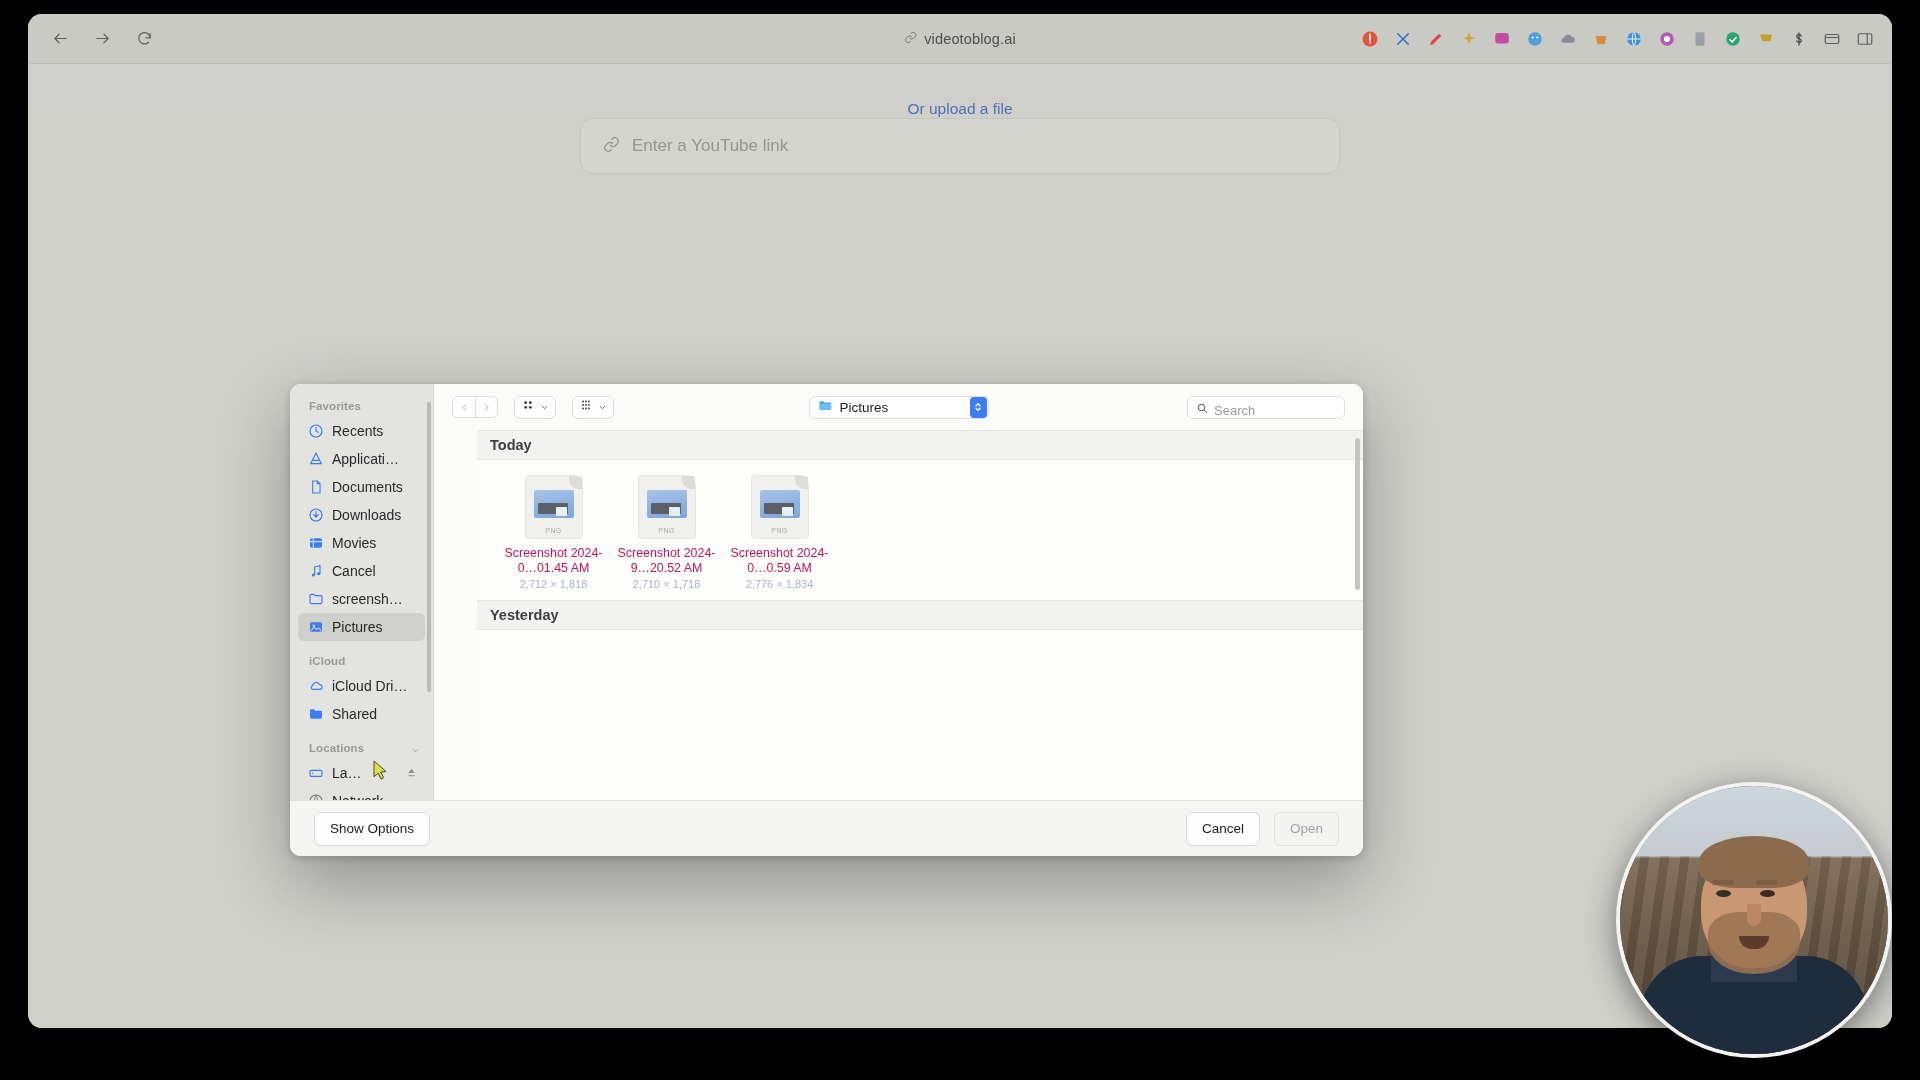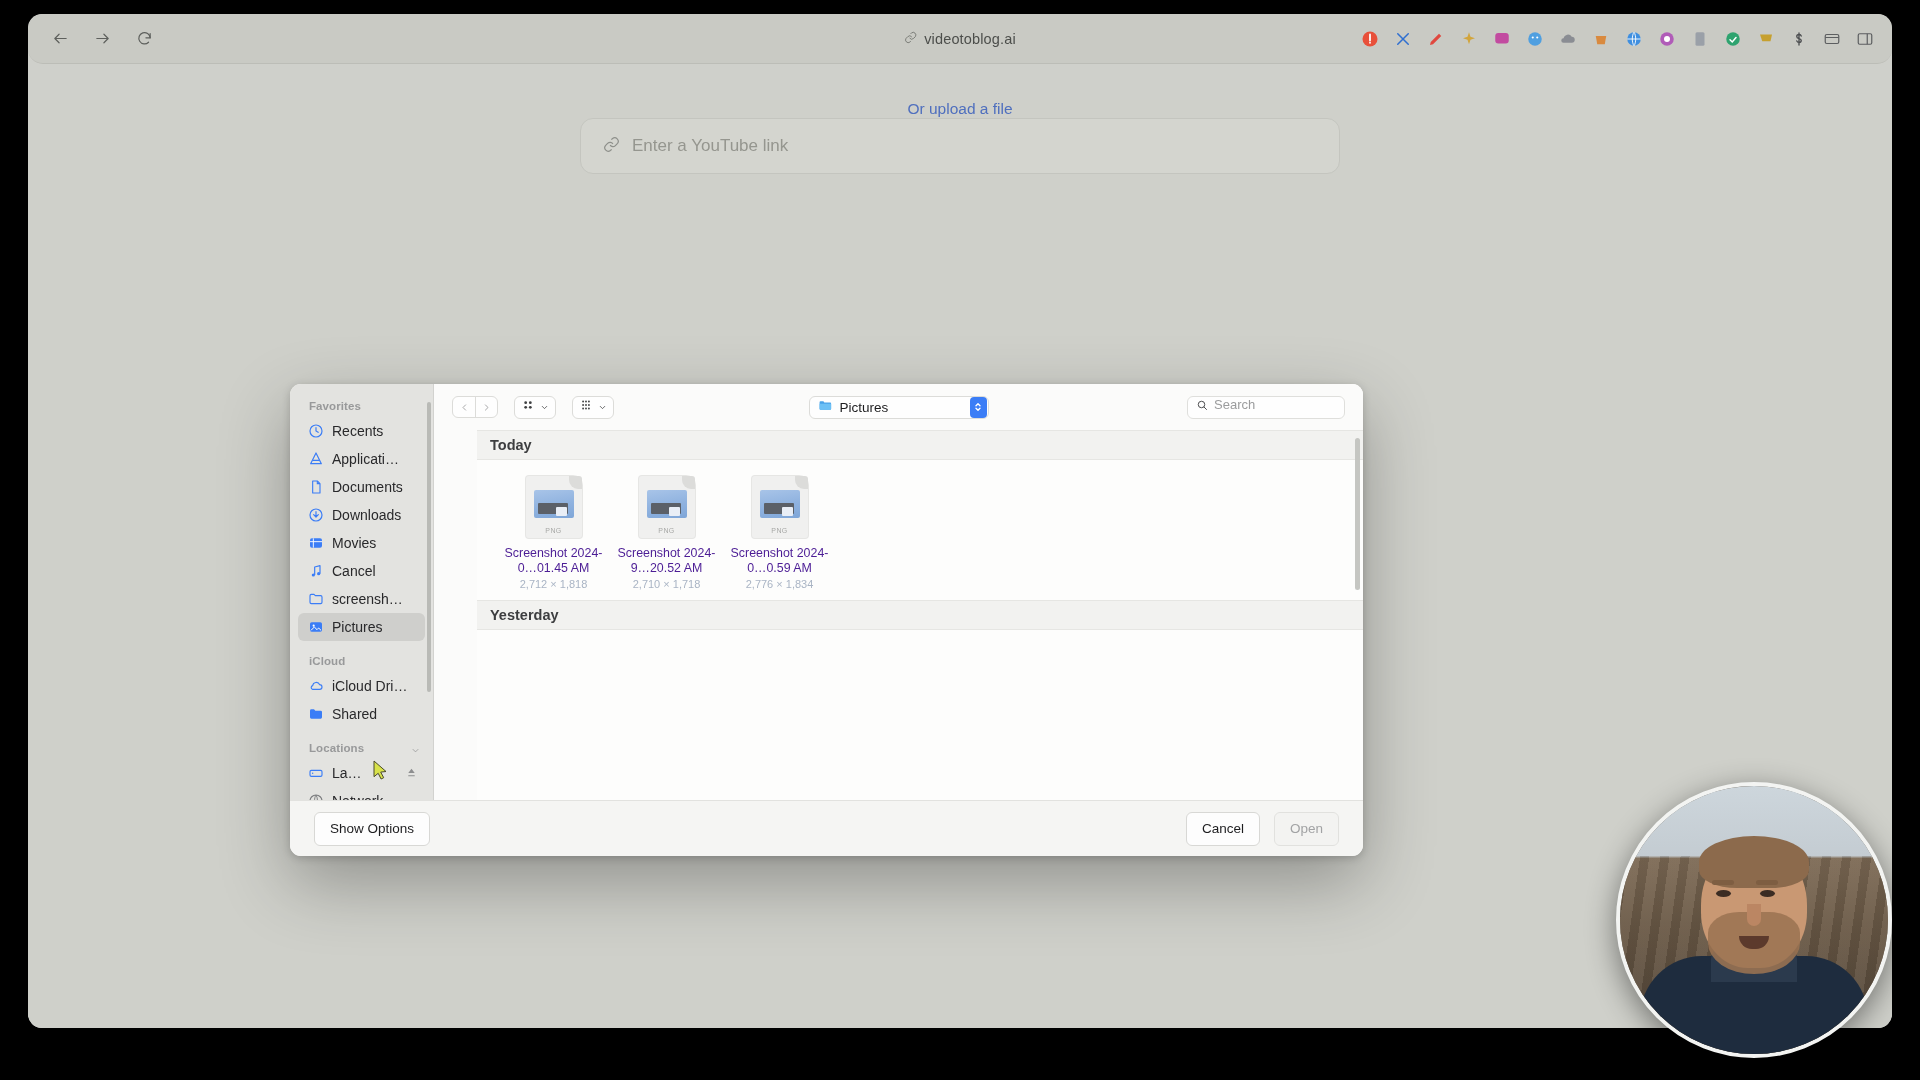--- a/index.html
+++ b/index.html
@@ -23,21 +23,21 @@
     border-radius: 14px;
     overflow: hidden;
     box-shadow: 0 12px 48px rgba(0,0,0,.55);
   }
 
   
   #chrome {
     position: relative; height: 50px; width: 100%;
     background: #c9cac4;
     border-bottom: 1px solid #bcbdb7;
-    display: flex; align-items: center; border-radius: 15px;
+    display: flex; align-items: center;
   }
   .navgroup { display: flex; align-items: center; gap: 22px; margin-left: 22px; }
   .navicon {
     width: 20px; height: 20px; color: #5d5f5c;
     display: flex; align-items: center; justify-content: center;
   }
   .navicon svg { width: 17px; height: 17px; stroke: #5e605d; stroke-width: 1.7; fill: none;
     stroke-linecap: round; stroke-linejoin: round; }
 
   #urlbar {
@@ -155,21 +155,21 @@
   #pathpop .fld svg { width: 15px; height: 13px; }
   #pathlabel { font-size: 13.5px; color: #1d1d1f; margin-left: 7px; flex: 1; }
   #pathstep {
     width: 17px; height: 21px; margin-right: 1px;
     background: #3b7df6; border-radius: 4px;
     display: flex; align-items: center; justify-content: center;
   }
   #pathstep svg { width: 8px; height: 12px; stroke: #fff; stroke-width: 2.1; fill: none; stroke-linecap: round; stroke-linejoin: round; }
 
   #searchbox {
-    position: absolute; right: 18px; display: flex; align-items: flex-start; gap: 6px;
+    position: absolute; right: 18px; display: flex; align-items: flex-end; gap: 6px;
     width: 158px; height: 23px; padding: 0 8px;
     background: #fefefe; border: 1px solid #dfdfdc; border-radius: 6px;
   }
   #searchbox .si svg { width: 12px; height: 12px; stroke: #4d4e50; stroke-width: 2; fill: none; }
   #searchph { font-size: 13px; color: #9b9c9d; }
 
   
   #filelist { flex: 1; overflow: hidden; position: relative; background: #fdfdfc; margin-left: 43px; }
   .grouphdr {
     height: 30px; display: flex; align-items: center;
@@ -201,21 +201,21 @@
     width: 30px; height: 11px; background: #5b6068; border-radius: 1px;
   }
   .thumb .pict:before {
     content:""; position: absolute; left: 22px; bottom: 2px;
     width: 11px; height: 9px; background: #e9eef6; border-radius: 1px; z-index: 2;
   }
   .thumb .kind {
     position: absolute; left: 0; right: 0; bottom: 4px;
     font-size: 7px; color: #a7a8a6; letter-spacing: .4px;
   }
-  .fname { font-size: 12.4px; color: #4c1d95; line-height: 15px; }
+  .fname { font-size: 12.4px; color: #be185d; line-height: 15px; }
   .fdim { font-size: 11px; color: #a9b4c4; margin-top: 2px; }
   #list-scroll {
     position: absolute; right: 3px; top: 8px; width: 5px; height: 152px;
     background: #c5c6c2; border-radius: 3px;
   }
 
   
   #sheetfoot {
     height: 56px; border-top: 1px solid #e2e2df;
     background: #f5f5f3;

